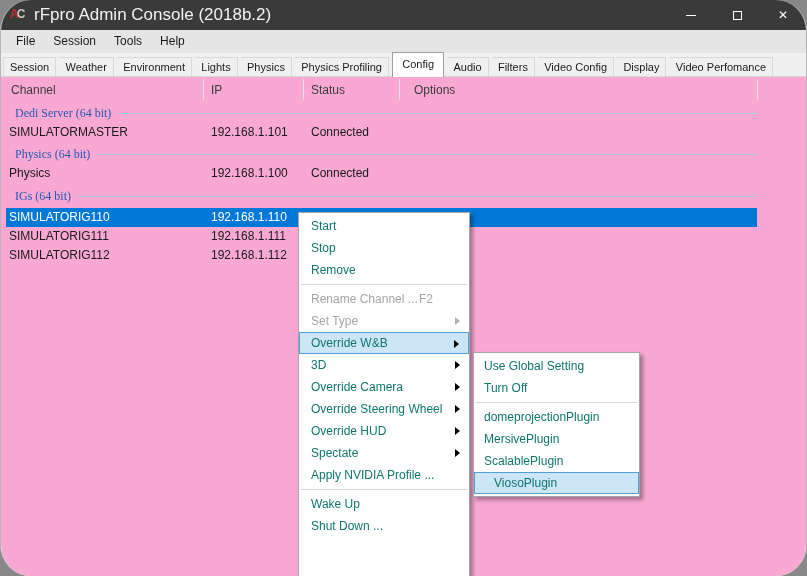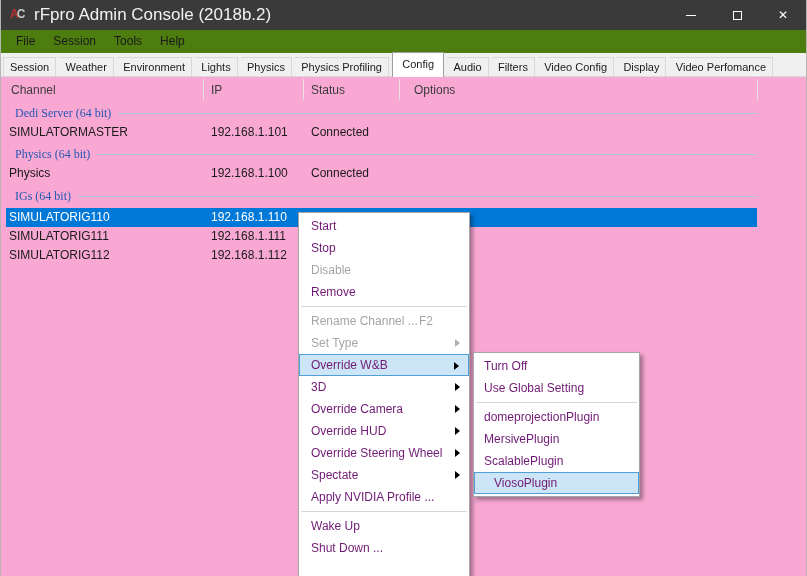--- a/index.html
+++ b/index.html
@@ -1,34 +1,34 @@
 <!DOCTYPE html>
 <html><head>
 <meta charset="utf-8">
 <style>
   * { margin:0; padding:0; box-sizing:border-box; }
   body { font-family:"Liberation Sans", sans-serif; background:#888; }
   .window {
     position:relative; width:807px; height:576px; background:#fff;
     overflow:hidden; border-left:1px solid #b5b5b5; border-right:1px solid #b5b5b5;
-    font-size:12px; color:#1a1a1a;
+    font-size:12px; color:#1a1a1a;border-radius:31px;
   }
   
   .titlebar { position:absolute; left:0; top:0; width:100%; height:30px; background:#3a3a3a; color:#f2f2f2; }
   .app-icon { position:absolute; left:9px; top:7px; width:18px; height:16px; font-weight:bold; font-size:12px; letter-spacing:-2px; }
   .app-icon .a { color:#b8312f; }
   .app-icon .c { color:#c8c8c8; }
   .win-title { position:absolute; left:33px; top:0; line-height:30px; font-size:17px; }
   .win-controls { position:absolute; right:0; top:0; height:30px; display:flex; }
   .win-btn { width:46px; height:30px; display:flex; align-items:center; justify-content:center; }
   .glyph-min { width:10px; height:1px; background:#fff; }
   .glyph-max { width:9px; height:9px; border:1px solid #fff; }
   .glyph-close { color:#fff; font-size:12px; line-height:1; }
   
-  .menubar { position:absolute; left:0; top:30px; width:100%; height:23px; background:#4d7c0f; display:flex; padding-left:6px; }
+  .menubar { position:absolute; left:0; top:30px; width:100%; height:23px; background:#e5e5e5; display:flex; padding-left:6px; }
   .menubar-item { line-height:23px; padding:0 9px; color:#1a1a1a; }
   
   .tabstrip { position:absolute; left:0; top:53px; width:100%; height:24px; background:#f0f0f0; white-space:nowrap; padding-left:2px; }
   .tabstrip::after { content:""; position:absolute; left:0; bottom:0; width:100%; height:1px; background:#d9d9d9; }
   .tab { display:inline-block; vertical-align:bottom; height:20px; line-height:19px; margin-top:3px; padding:0 6px;
          background:#f0f0f0; border:1px solid #d9d9d9; border-left:none; font-size:11px; position:relative; }
   .tab:first-child { border-left:1px solid #d9d9d9; }
   .tab.active { height:25px; line-height:22px; margin-top:-1px; background:#fff; border:1px solid #9e9e9e; border-bottom:none;
                 z-index:3; padding:0 9px; font-size:11px; }
   
@@ -44,21 +44,21 @@
   .cell-ip { left:210px; }
   .cell-status { left:310px; }
   .lv-row.selected { left:5px; width:751px; background:#0078d7; color:#fff; }
   .lv-row.selected .cell-channel { left:3px; }
   .lv-row.selected .cell-ip { left:205px; }
   
   .menu { position:absolute; background:#fff; border:1px solid #a6a6a6; padding:2px 0;
           box-shadow:3px 3px 4px rgba(0,0,0,0.35); z-index:10; }
   .main-menu { left:297px; top:212px; width:172px; height:372px; }
   .sub-menu  { left:472px; top:352px; width:167px; }
-  .mi { position:relative; height:22px; line-height:22px; padding-left:12px; color:#701a75; white-space:nowrap; }
+  .mi { position:relative; height:22px; line-height:22px; padding-left:12px; color:#0f766e; white-space:nowrap; }
   .sub-menu .mi { padding-left:10px; }
   .mi.disabled { color:#a5a5a5; }
   .mi .shortcut { position:absolute; right:36px; top:0; }
   .mi .arrow { position:absolute; right:9px; top:7px; width:0; height:0;
                border-top:4px solid transparent; border-bottom:4px solid transparent; border-left:5px solid #000; }
   .mi.disabled .arrow { border-left-color:#b0b0b0; }
   .mi.hl { background:#cce5f7; border:1px solid #519fd9; line-height:20px; padding-left:11px; }
   .sub-menu .mi.hl { padding-left:19px; }
   .menu-sep { height:1px; background:#d7d7d7; margin:3px 2px; }
 </style>
@@ -149,40 +149,39 @@
     </div>
     <div class="lv-row" style="top:169px">
       <span class="cell-channel">SIMULATORIG112</span>
       <span class="cell-ip">192.168.1.112</span>
     </div>
   </div>
 
   <div class="menu main-menu">
     <div class="mi">Start</div>
     <div class="mi">Stop</div>
-    <div class="mi disabled">Disable</div>
     <div class="mi">Remove</div>
     <div class="menu-sep"></div>
     <div class="mi disabled"><span>Rename Channel ...</span><span class="shortcut">F2</span></div>
     <div class="mi disabled"><span>Set Type</span><span class="arrow"></span></div>
     <div class="mi hl"><span>Override W&amp;B</span><span class="arrow"></span></div>
     <div class="mi"><span>3D</span><span class="arrow"></span></div>
     <div class="mi"><span>Override Camera</span><span class="arrow"></span></div>
+    <div class="mi"><span>Override Steering Wheel</span><span class="arrow"></span></div>
     <div class="mi"><span>Override HUD</span><span class="arrow"></span></div>
-    <div class="mi"><span>Override Steering Wheel</span><span class="arrow"></span></div>
     <div class="mi"><span>Spectate</span><span class="arrow"></span></div>
     <div class="mi">Apply NVIDIA Profile ...</div>
     <div class="menu-sep"></div>
     <div class="mi">Wake Up</div>
     <div class="mi">Shut Down ...</div>
   </div>
 
   <div class="menu sub-menu">
+    <div class="mi">Use Global Setting</div>
     <div class="mi">Turn Off</div>
-    <div class="mi">Use Global Setting</div>
     <div class="menu-sep"></div>
     <div class="mi">domeprojectionPlugin</div>
     <div class="mi">MersivePlugin</div>
     <div class="mi">ScalablePlugin</div>
     <div class="mi hl">ViosoPlugin</div>
   </div>
 
 </div>
 
 </body></html>

